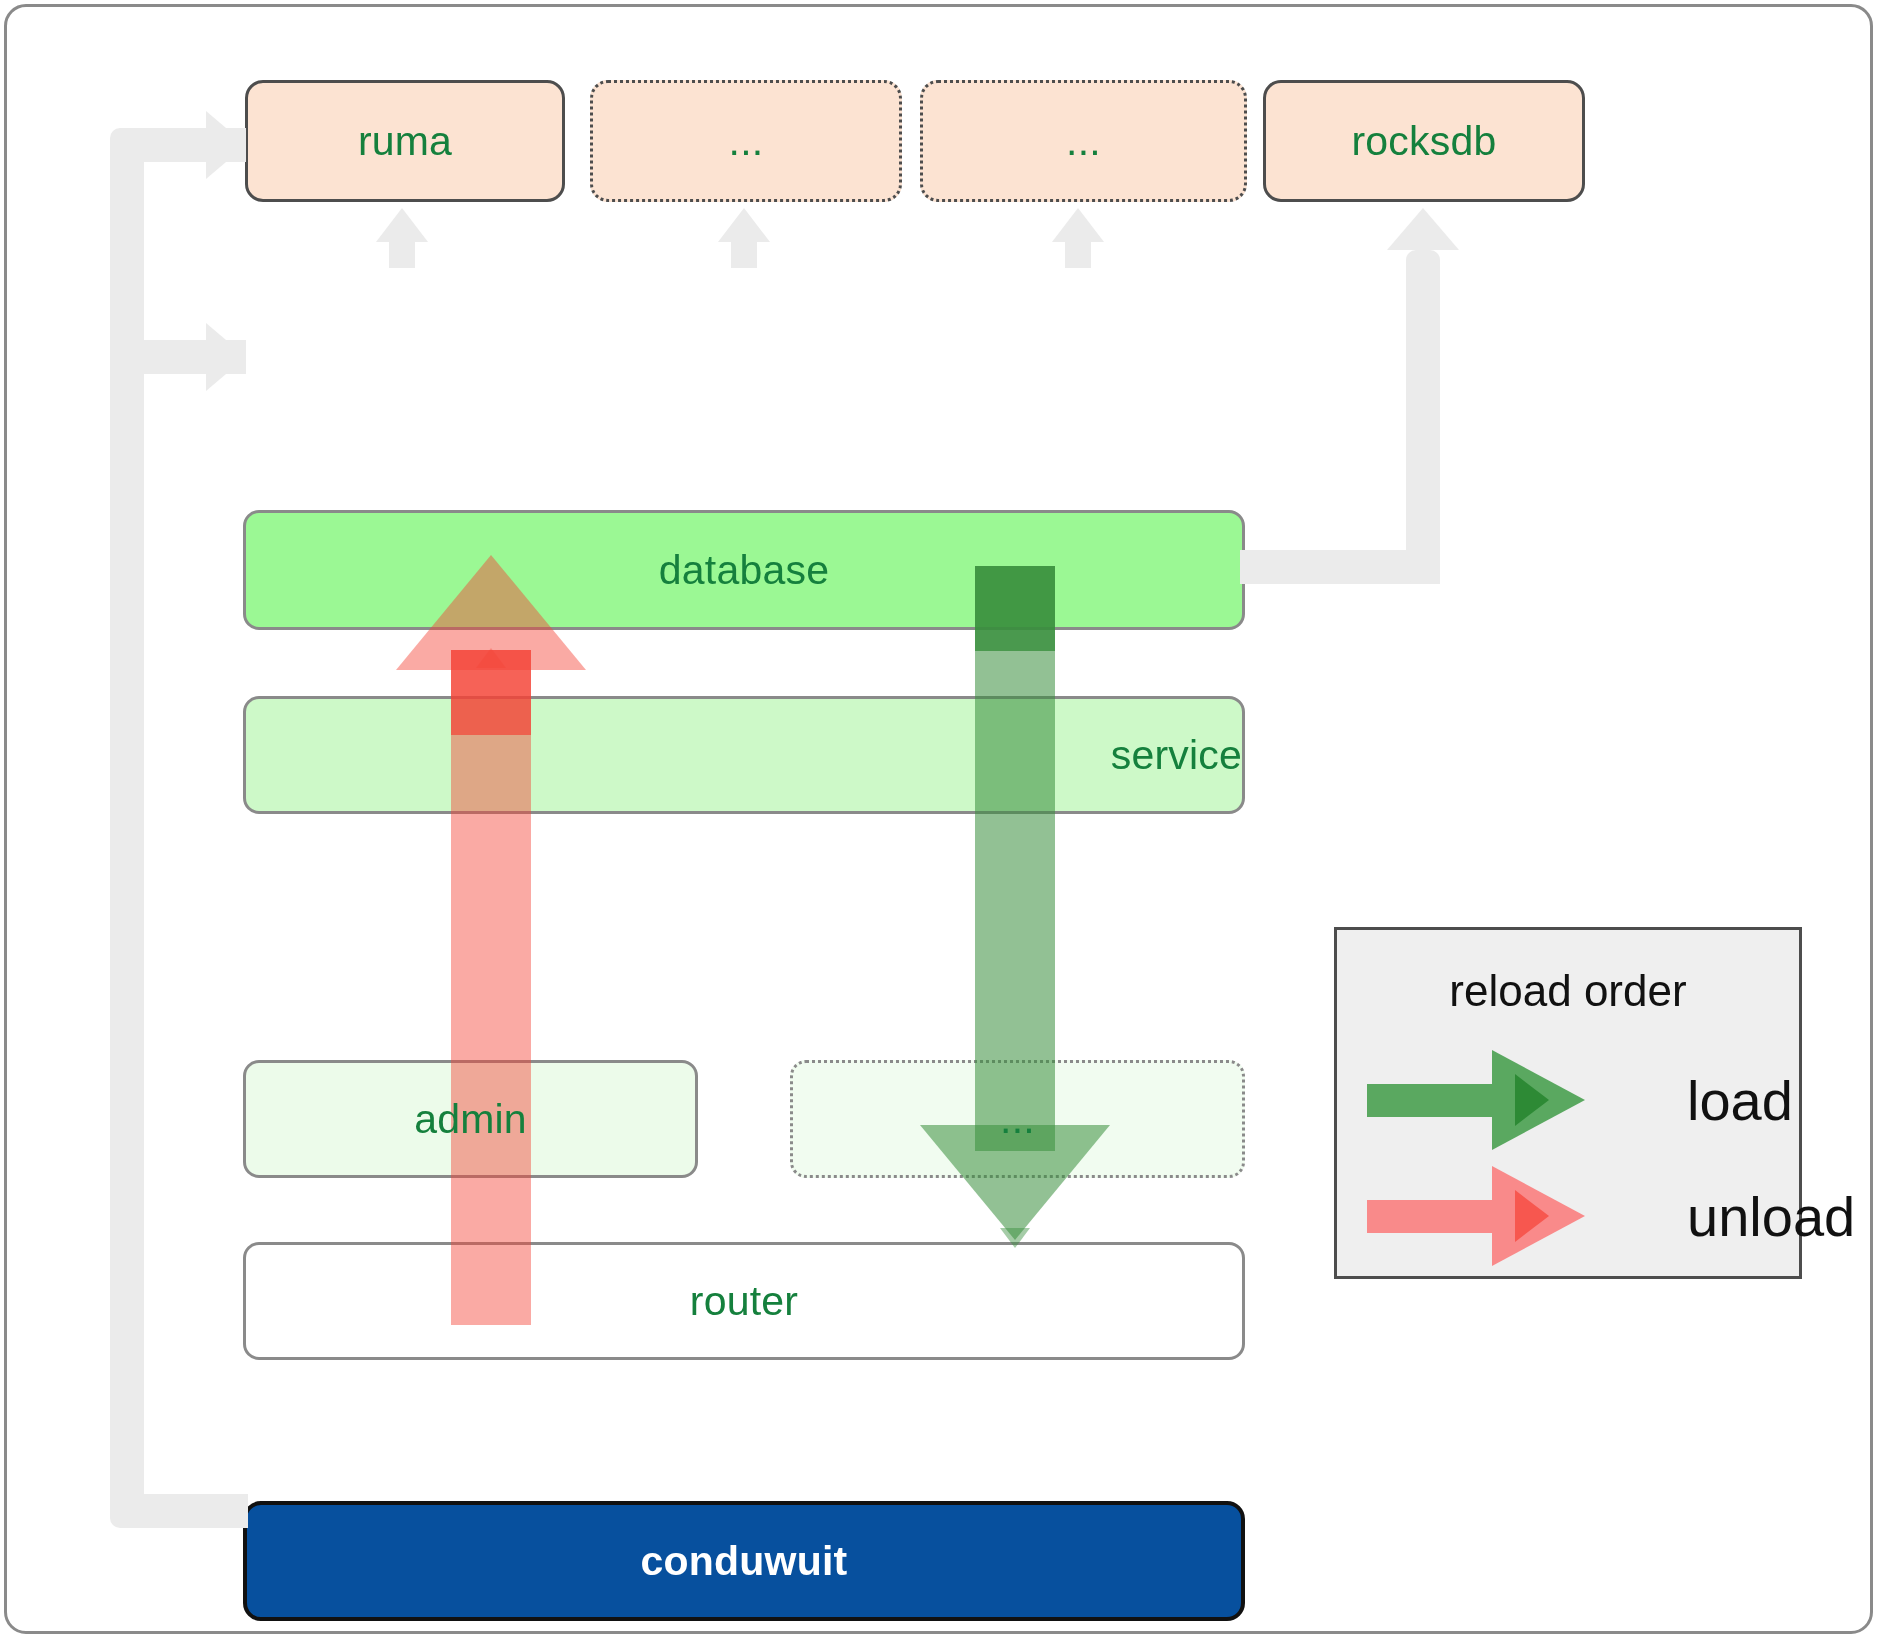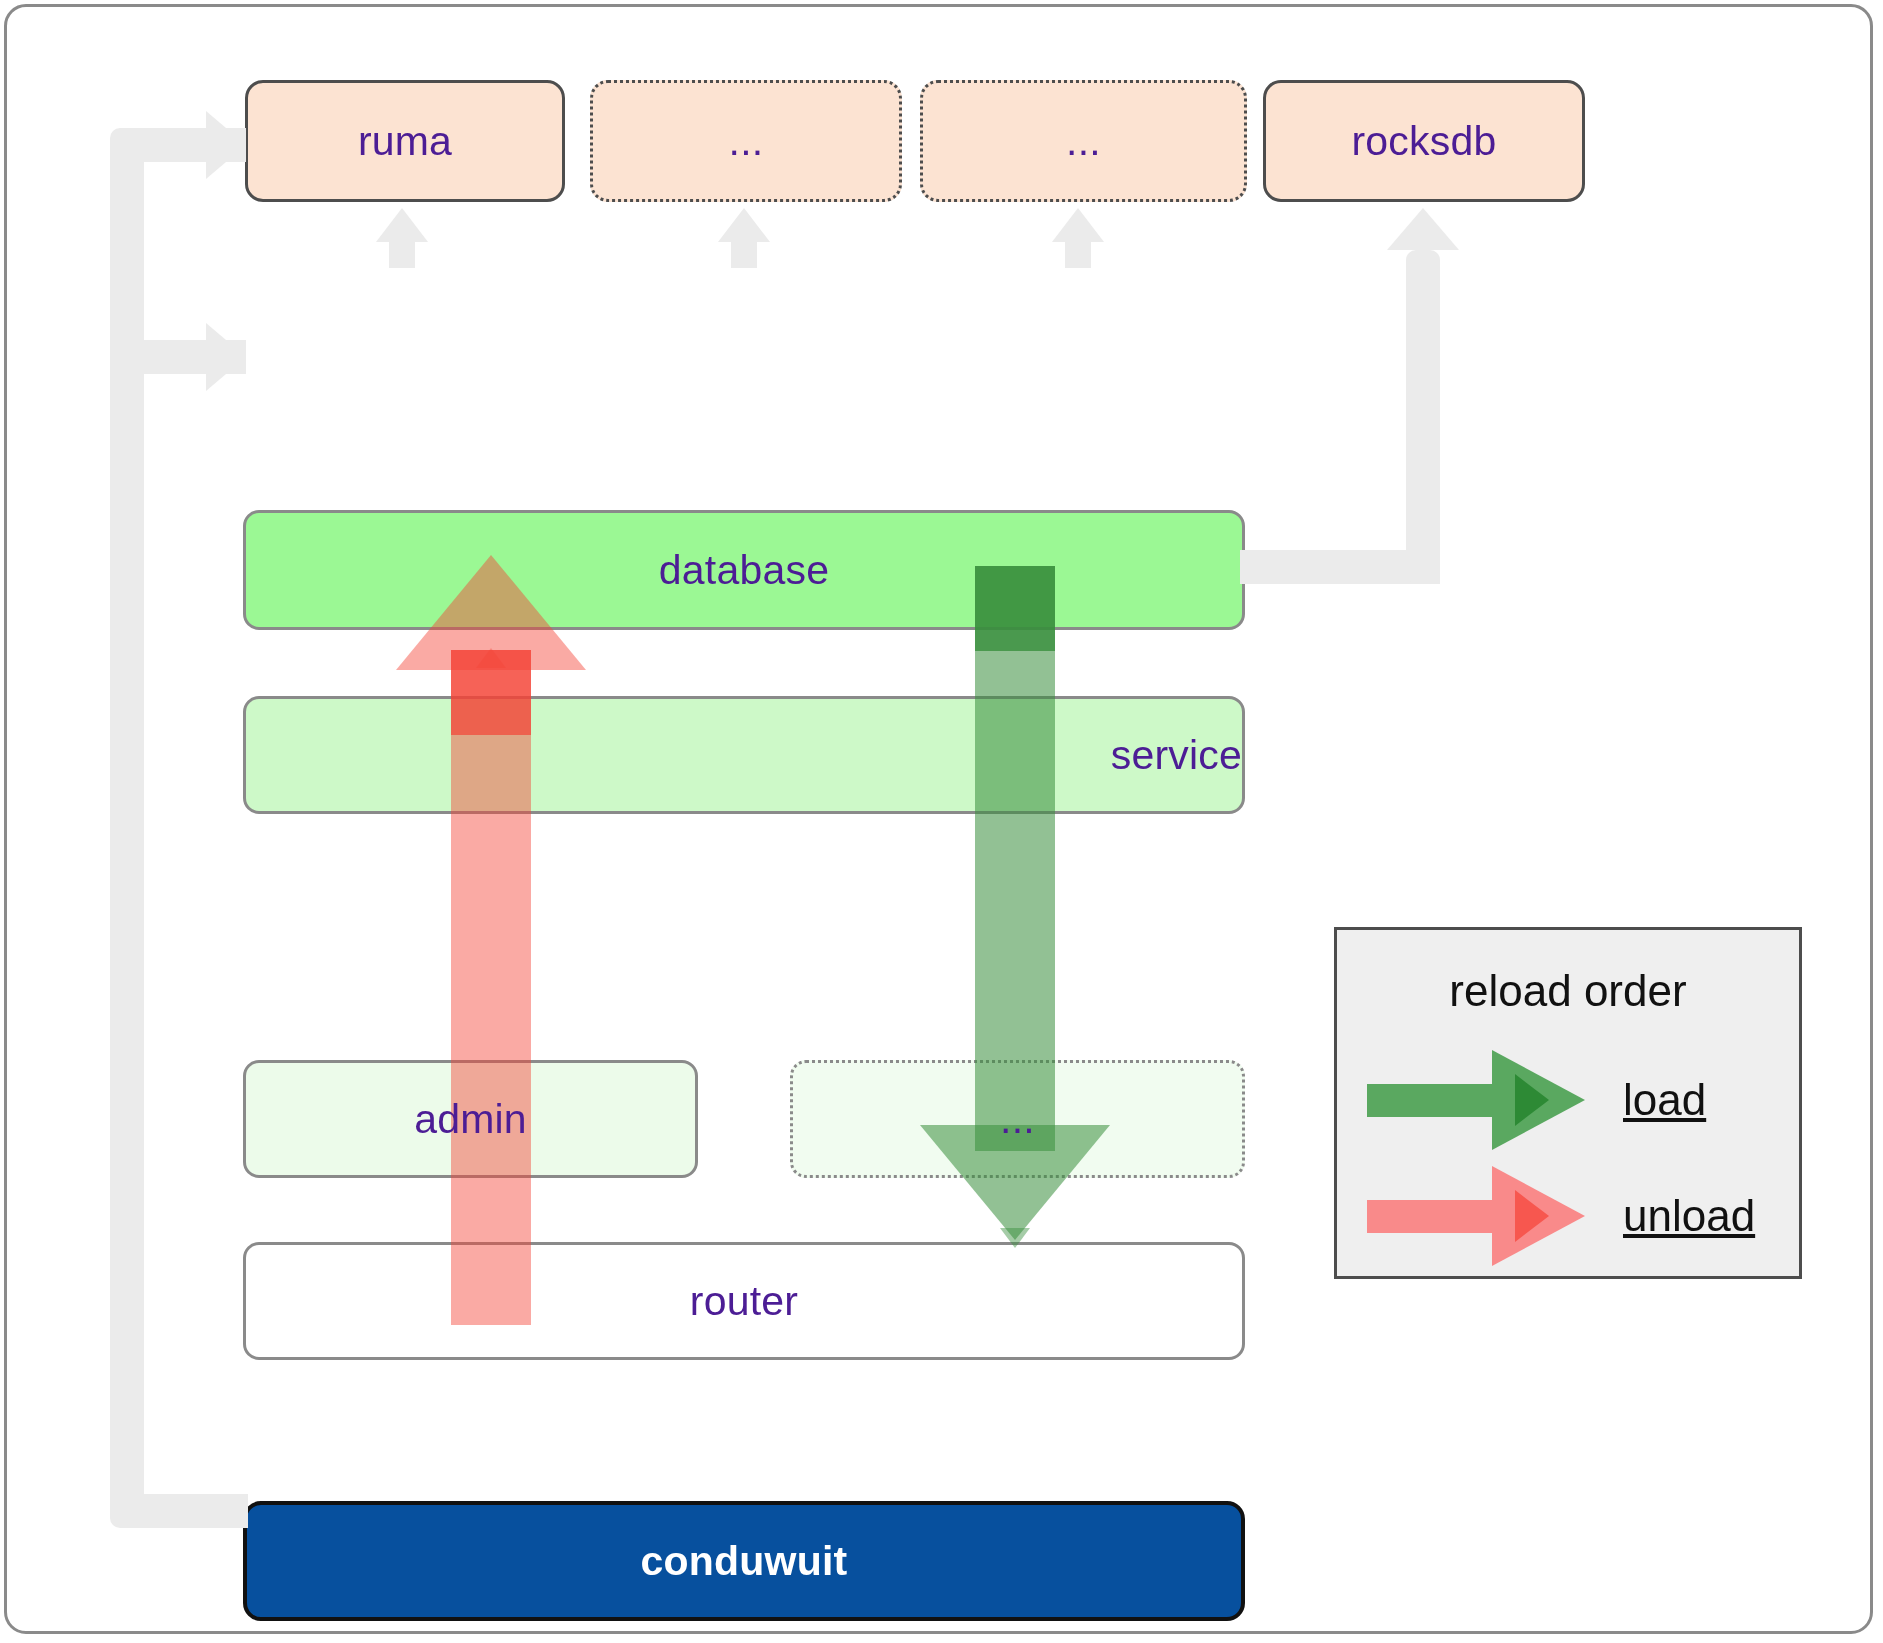--- a/index.html
+++ b/index.html
@@ -7,21 +7,21 @@
   #stage{position:relative;width:1883px;height:1643px;overflow:hidden;background:#fff;}
 
   .frame{
     position:absolute;left:4px;top:4px;width:1869px;height:1630px;
     border:3px solid #8a8a8a;border-radius:22px;background:#ffffff;box-sizing:border-box;
   }
 
   .node{
     position:absolute;display:flex;align-items:center;justify-content:center;
     box-sizing:border-box;border-radius:14px;
-    font-size:41px;color:#4c1d95;letter-spacing:.2px;
+    font-size:41px;color:#15803d;letter-spacing:.2px;
   }
   .node .lbl{position:relative;z-index:3;}
 
   
   .n-pkg{background:#fce3d2;border:3px solid #4d4d4d;border-radius:18px;}
   .n-pkg-dotted{background:#fce3d2;border:3px dotted #4d4d4d;border-radius:18px;}
   .n-core{background:#d6e8fb;border:3px solid #8a8a8a;border-radius:20px;}
   .n-db{background:#9bf894;border:3px solid #8a8a8a;border-radius:16px;}
   .n-service{background:#cdf9c8;border:3px solid #8a8a8a;border-radius:16px;justify-content:flex-end;}
   .n-api{background:#e0f8dd;border:3px solid #8a8a8a;border-radius:16px;}
@@ -53,21 +53,21 @@
   
   .legend{
     position:absolute;background:#efefef;border:3px solid #4d4d4d;box-sizing:border-box;
   }
   .legend-title{position:absolute;width:100%;text-align:center;font-size:44px;color:#111;}
   .legend-row{position:absolute;display:flex;align-items:center;}
   .leg-arrow{position:relative;width:218px;height:100px;}
   .leg-shaft{position:absolute;left:0;top:34px;width:160px;height:33px;}
   .leg-head{position:absolute;left:125px;top:0;width:0;height:0;}
   .leg-chevron{position:absolute;left:148px;top:24px;width:0;height:0;}
-  .leg-label{font-size:44px;color:#111;margin-left:38px;text-decoration:underline;}
+  .leg-label{font-size:56px;color:#111;margin-left:102px;}
 
   .lg-shaft-green{background:#5aa860;}
   .lg-head-green{border-top:50px solid transparent;border-bottom:50px solid transparent;border-left:93px solid #5aa860;}
   .lg-chev-green{border-top:26px solid transparent;border-bottom:26px solid transparent;border-left:34px solid #2d8a35;}
   .lg-shaft-red{background:#f98a8a;}
   .lg-head-red{border-top:50px solid transparent;border-bottom:50px solid transparent;border-left:93px solid #f98a8a;}
   .lg-chev-red{border-top:26px solid transparent;border-bottom:26px solid transparent;border-left:34px solid #f7574f;}
 </style>
 </head>
 <body>

